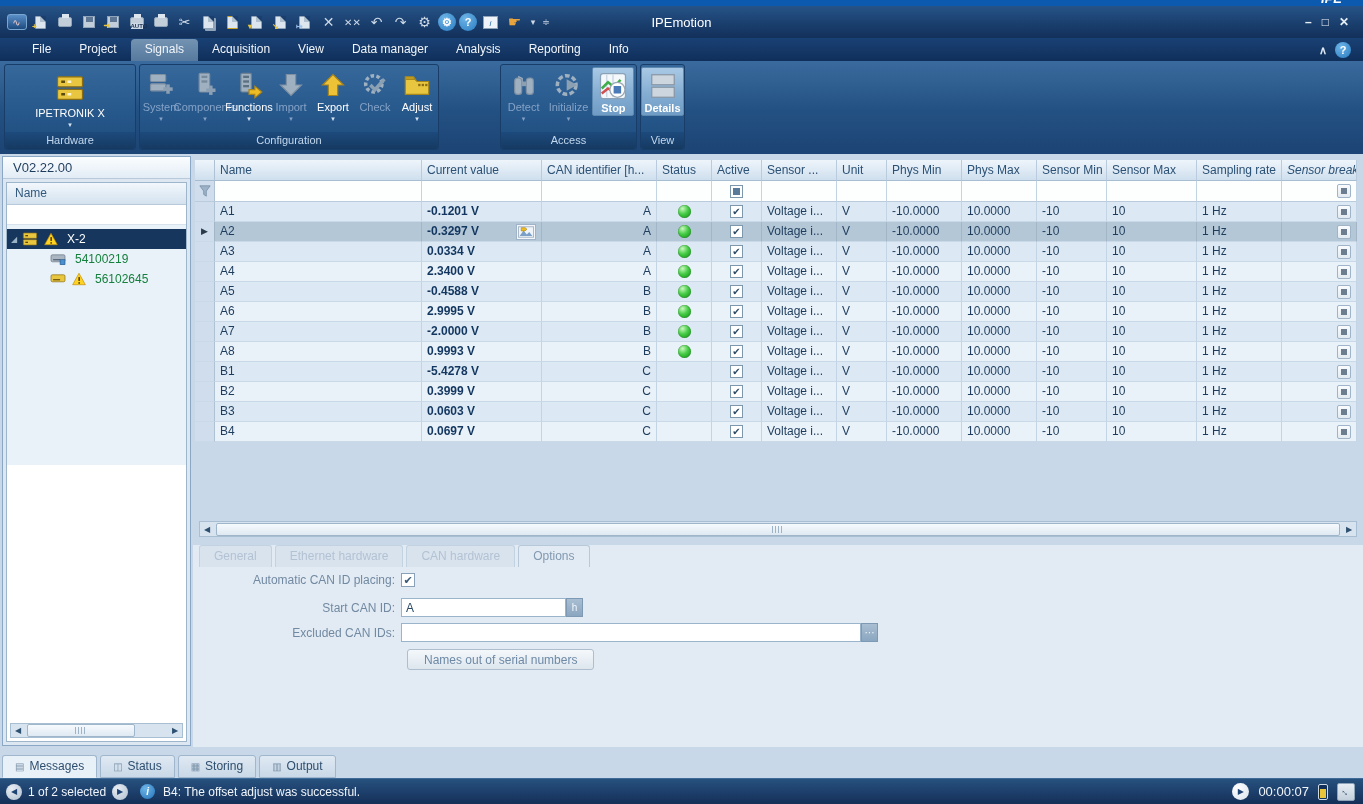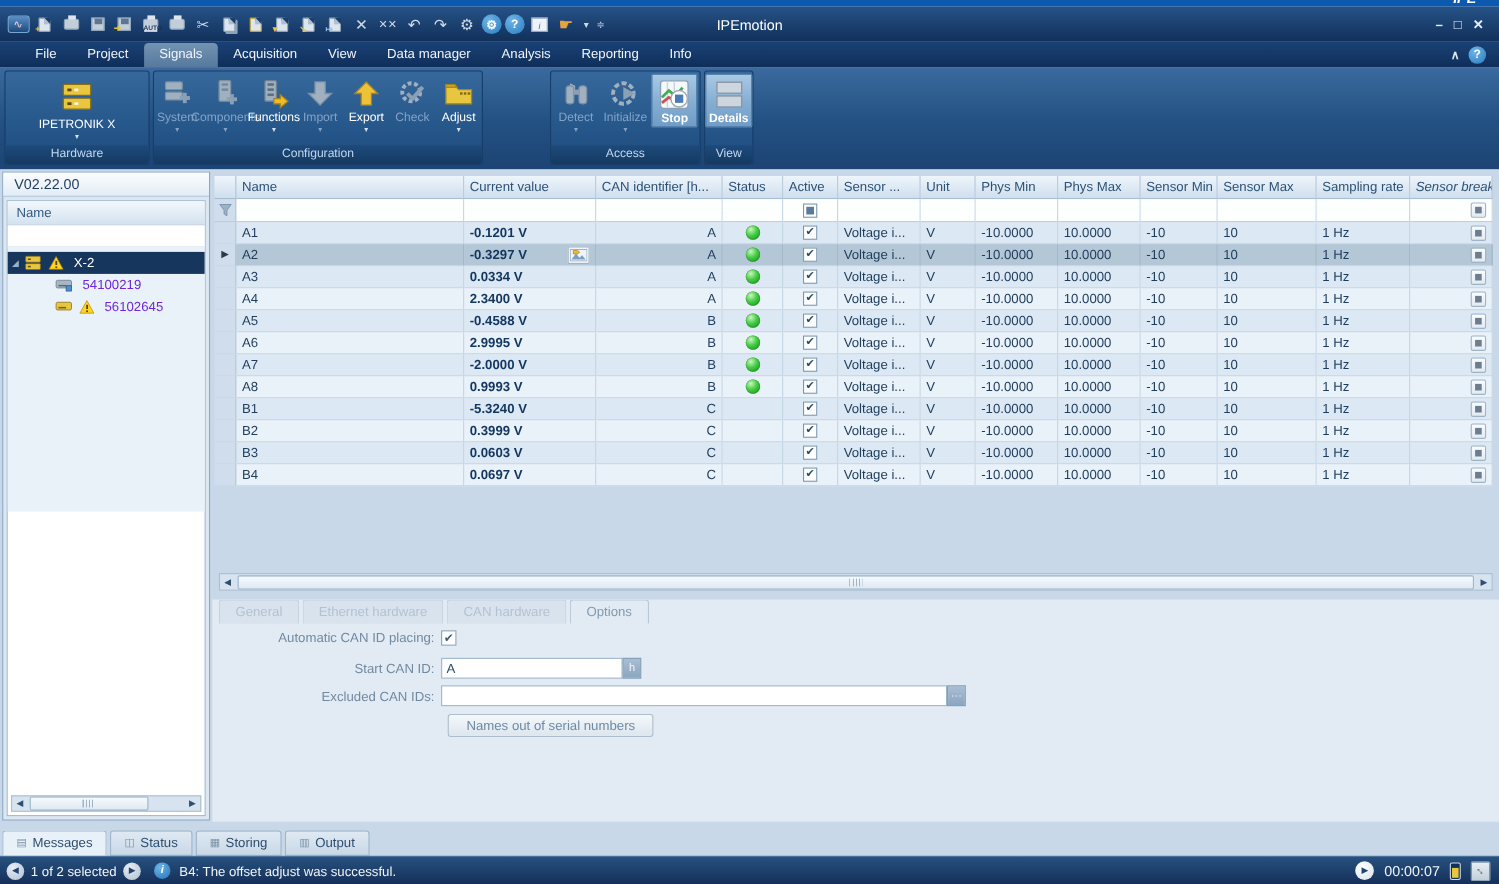--- a/index.html
+++ b/index.html
@@ -57,21 +57,21 @@
   
   .main-bg { position:absolute; left:0; top:154px; width:1363px; height:598px; background:#c8d8e8; }
 
   
   .left-panel { position:absolute; left:2px; top:156px; width:189px; height:590px; background:#dce7f2; border:1px solid #8aa8c6; }
   .lp-version { height:22px; background:linear-gradient(#fbfdfe,#e2ecf5); border-bottom:1px solid #b7c9da; font-size:13px; color:#1e3c5c; padding:3px 0 0 10px; }
   .lp-inner { position:absolute; left:3px; top:25px; right:3px; bottom:3px; background:#fff; border:1px solid #9db6cc; }
   .lp-header { height:22px; background:linear-gradient(#f2f7fc,#d4e2ef); border-bottom:1px solid #b7c9da; color:#33597e; font-size:12px; padding:3px 0 0 8px; }
   .lp-filter { height:20px; background:#fff; border-bottom:1px solid #d6e2ec; }
   .tree { padding-top:4px; background:#eaf2f9; height:240px; }
-  .tree-row { height:20px; display:flex; align-items:center; font-size:12px; color:#6d28d9; }
+  .tree-row { height:20px; display:flex; align-items:center; font-size:12px; color:#15803d; }
   .tree-row.selected { background:#16365e; color:#fff; }
   .tree-tri { width:14px; text-align:center; font-size:8px; color:#9ab2c6; }
   .tree-icon { margin-right:4px; display:flex; }
   .lp-hscroll { position:absolute; left:3px; bottom:3px; right:3px; height:15px; background:#d7e3ee; border:1px solid #a8bed2; display:flex; align-items:center; }
 
   .hs-arrow { width:14px; height:13px; display:flex; align-items:center; justify-content:center; font-size:8px; color:#2e5070; }
   .hs-track { flex:1; position:relative; height:13px; }
   .hs-thumb { position:absolute; top:0; height:13px; background:linear-gradient(#f6fafd,#dfe9f2); border:1px solid #9fb6ca; border-radius:2px; display:flex; align-items:center; justify-content:center; }
   .grip { width:12px; height:7px; background:repeating-linear-gradient(90deg,#9db4c8 0 1px,transparent 1px 3px); }
 
@@ -731,21 +731,21 @@
         <div class="gcell" style="width: 90px;">10</div>
         <div class="gcell" style="width: 85px;">1 Hz</div>
         <div class="gcell" style="width: 75px;">
           <span class="mini-btn"></span>
         </div>
       </div>
       <div class="grow even">
         <div class="gcell ind" style="width: 20px;"></div>
         <div class="gcell" style="width: 207px;">B1</div>
         <div class="gcell val" style="width: 120px;">
-          <span>-5.3240 V</span>
+          <span>-5.4278 V</span>
         </div>
         <div class="gcell right" style="width: 115px;">C</div>
         <div class="gcell center" style="width: 55px;"></div>
         <div class="gcell center" style="width: 50px;">
           <span class="cbx">✔</span>
         </div>
         <div class="gcell" style="width: 75px;">Voltage i...</div>
         <div class="gcell" style="width: 50px;">V</div>
         <div class="gcell" style="width: 75px;">-10.0000</div>
         <div class="gcell" style="width: 75px;">10.0000</div>

